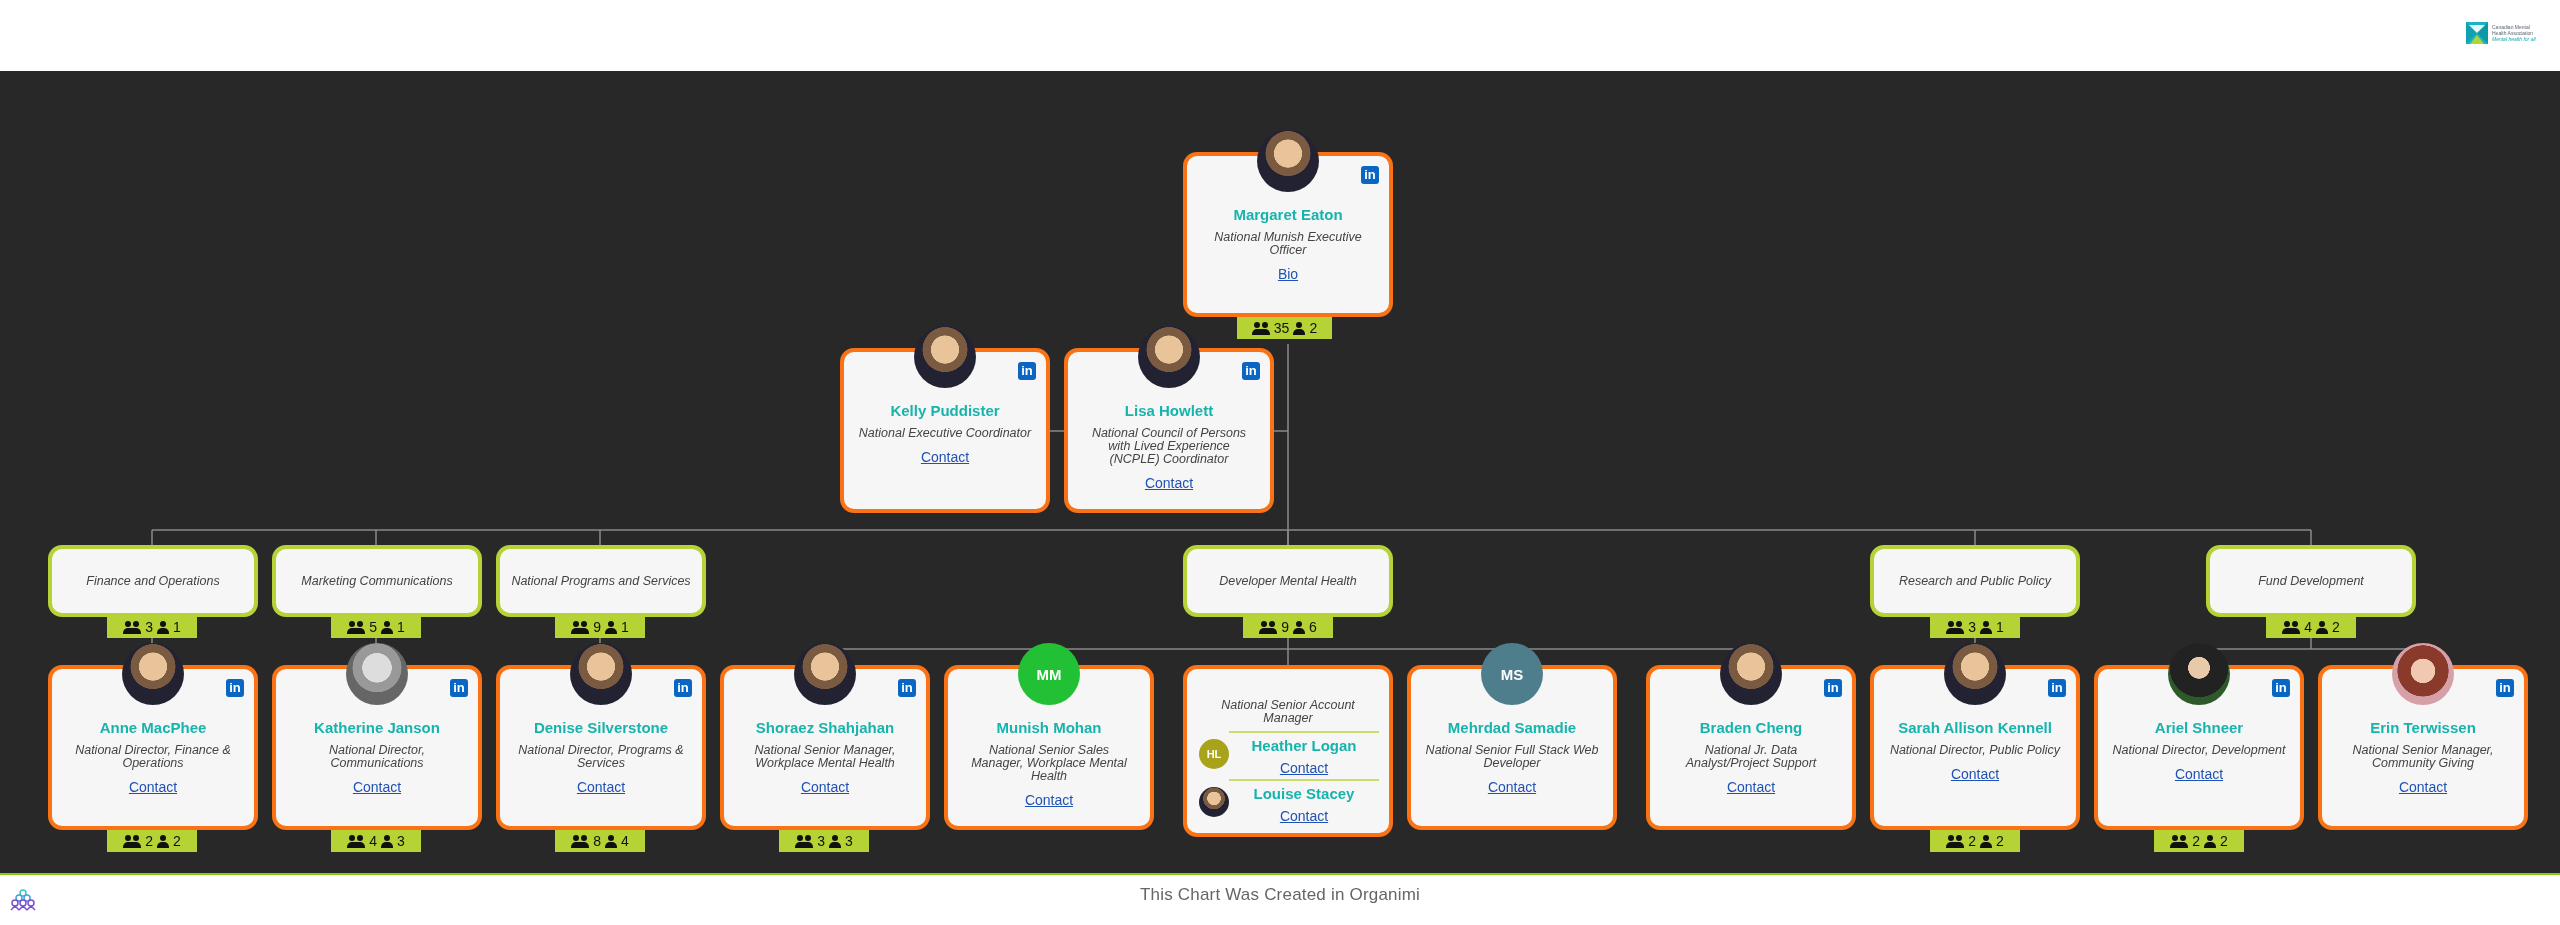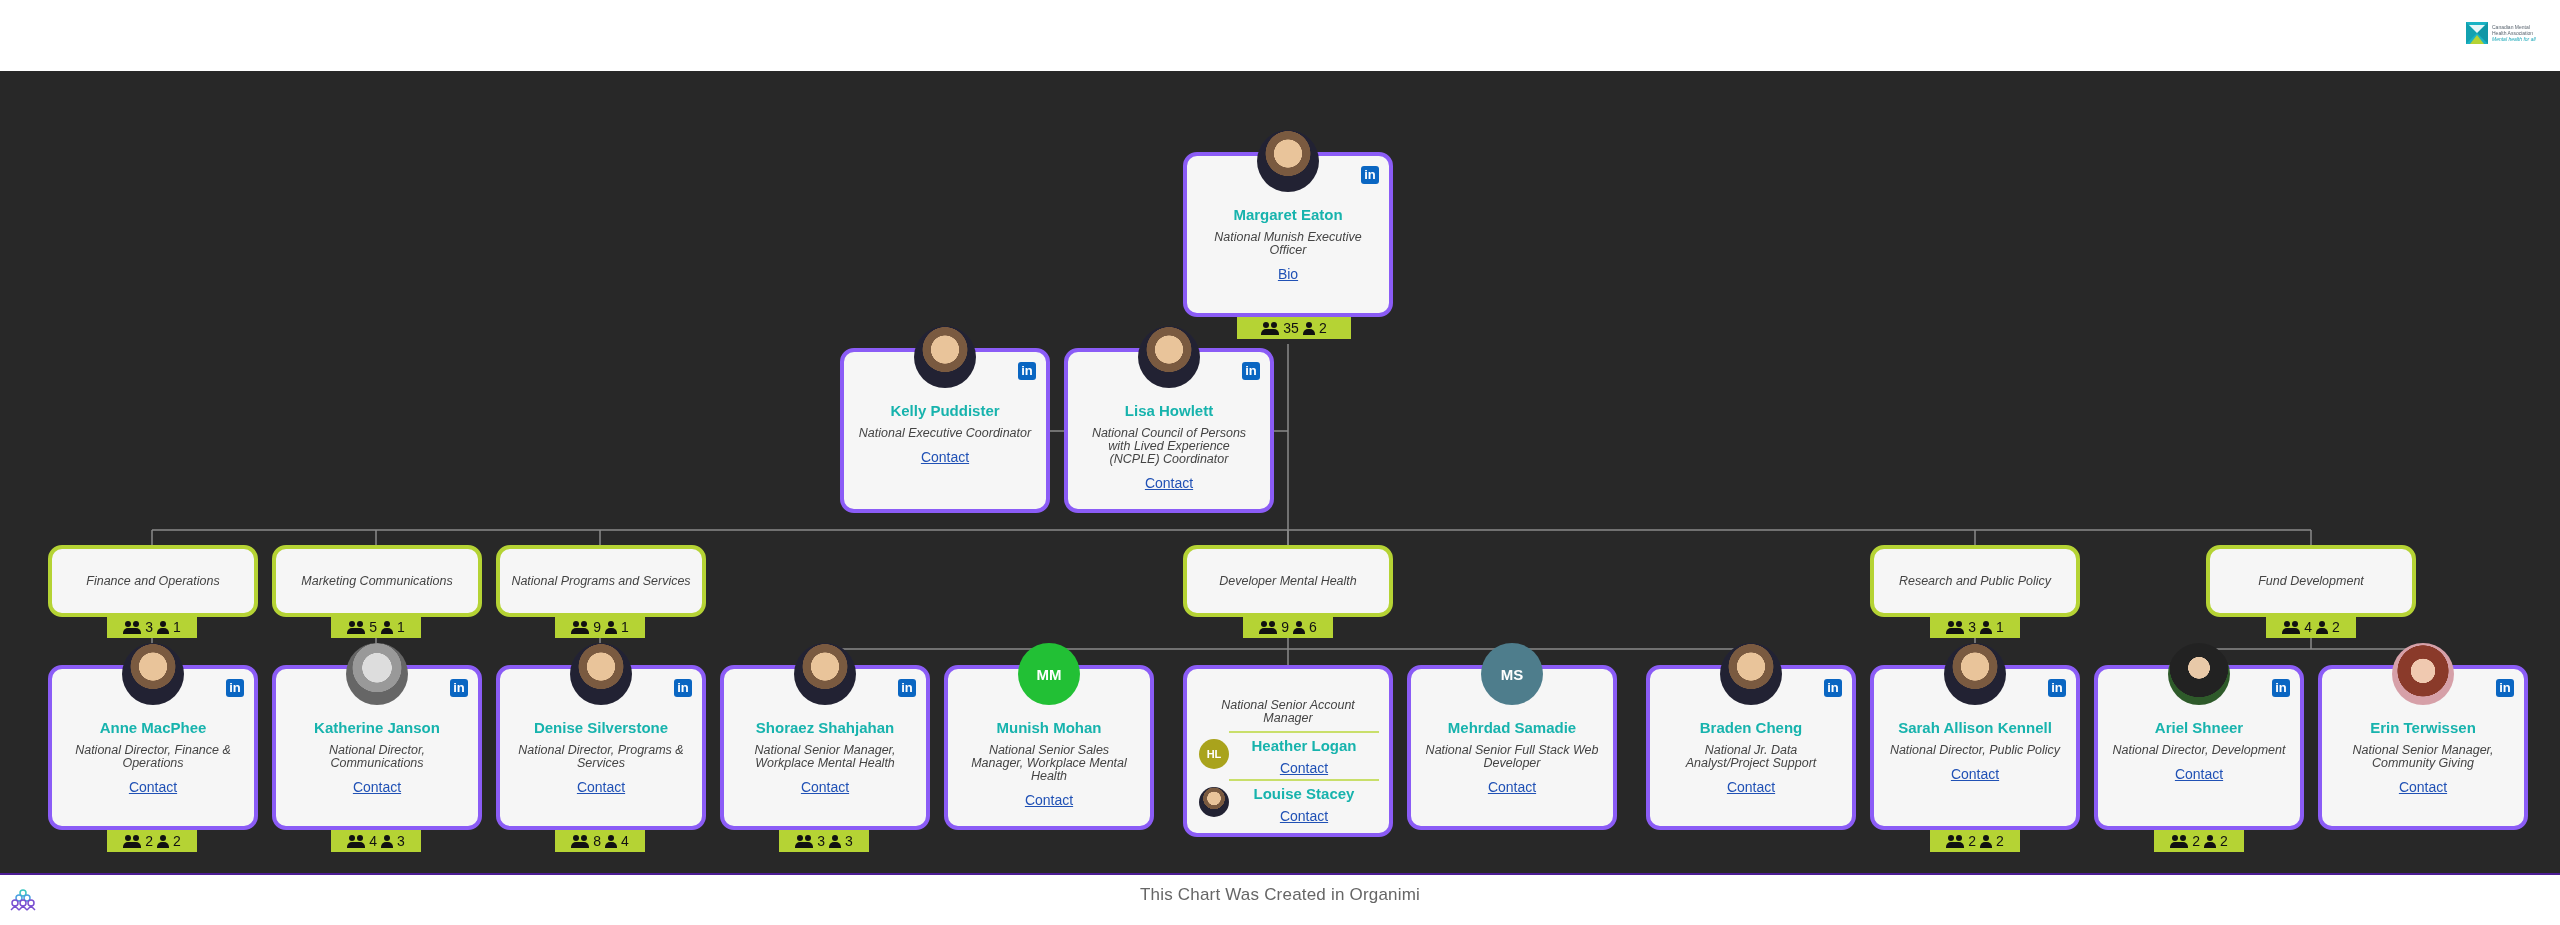--- a/index.html
+++ b/index.html
@@ -3,25 +3,25 @@
 <meta charset="utf-8">
 <style>
   html, body { margin:0; padding:0; }
   body { width:2560px; height:925px; position:relative; background:#ffffff; font-family:"Liberation Sans", sans-serif; overflow:hidden; }
   .topbar { position:absolute; left:0; top:0; width:2560px; height:71px; background:#ffffff; }
   .logo { position:absolute; left:2466px; top:20px; width:84px; height:26px; display:flex; align-items:center; gap:4px; }
   .logo-mark { width:22px; height:22px; position:relative; }
   .logo-text { font-size:5px; line-height:6px; color:#5a6570; }
   .logo-text .tag { color:#1aa7b8; font-style:italic; }
   .canvas { position:absolute; left:0; top:71px; width:2560px; height:802px; background:#282828; }
-  .bottombar { position:absolute; left:0; top:873px; width:2560px; height:52px; background:#ffffff; border-top:2px solid #4c1d95; box-sizing:border-box; }
+  .bottombar { position:absolute; left:0; top:873px; width:2560px; height:52px; background:#ffffff; border-top:2px solid #84cc16; box-sizing:border-box; }
   .footer-text { position:absolute; left:0; width:2560px; top:10px; text-align:center; font-size:17px; color:#666; letter-spacing:0.2px; }
   .organimi-icon { position:absolute; left:8px; top:14px; width:30px; height:22px; }
   svg.lines { position:absolute; left:0; top:0; width:2560px; height:802px; }
-  .card { position:absolute; box-sizing:border-box; background:#f6f6f6; border:4px solid #8b5cf6; border-radius:14px; text-align:center; }
+  .card { position:absolute; box-sizing:border-box; background:#f6f6f6; border:4px solid #f97316; border-radius:14px; text-align:center; }
   .avatar { position:absolute; width:62px; height:62px; border-radius:50%; overflow:hidden; top:-26px; left:50%; margin-left:-31px; }
   .avatar.photo { background:radial-gradient(circle at 50% 38%, #e9c49a 0 28%, #7a5a40 29% 45%, #223 46% 100%); }
   .avatar.initials { display:flex; align-items:center; justify-content:center; color:#fff; font-weight:bold; font-size:15px; }
   .li { position:absolute; top:10px; right:10px; width:18px; height:18px; background:#0a66c2; border-radius:3px; color:#fff; font-weight:bold; font-size:13px; line-height:18px; text-align:center; font-family:"Liberation Sans", sans-serif; }
   .name { color:#17b3ad; font-weight:bold; font-size:15px; margin-top:50px; }
   .title { color:#444; font-style:italic; font-size:12.5px; line-height:13px; margin:8px 14px 0; }
   .link { color:#2051b5; text-decoration:underline; font-size:14px; margin-top:9px; display:inline-block; cursor:pointer; }
   .dept { position:absolute; box-sizing:border-box; background:#f6f6f6; border:4px solid #b5d334; border-radius:14px; display:flex; align-items:center; justify-content:center; text-align:center; color:#444; font-style:italic; font-size:12.5px; line-height:13px; padding:0 10px; height:72px; width:210px; }
   .badge { position:absolute; height:22px; background:#b5d334; display:flex; align-items:center; justify-content:center; gap:4px; font-size:14px; color:#111; padding:0 8px; box-sizing:border-box; }
   .ic { display:inline-block; position:relative; }
@@ -91,21 +91,21 @@
     </g>
   </svg>
 
   <div class="card" style="left:1183px;top:81px;width:210px;height:165px;">
     <div class="avatar photo"></div>
     <div class="li">in</div>
     <div class="name">Margaret Eaton</div>
     <div class="title">National Munish Executive Officer</div>
     <a class="link">Bio</a>
   </div>
-  <div class="badge" style="left:1237px;top:246px;width:114px;">
+  <div class="badge" style="left:1237px;top:246px;width:95px;">
     <span class="ic ic-group">
         <span></span>
       </span>
     <span>35</span>
     <span class="ic ic-person"></span>
     <span>2</span>
   </div>
 
   <div class="card" style="left:840px;top:277px;width:210px;height:165px;">
     <div class="avatar photo"></div>

